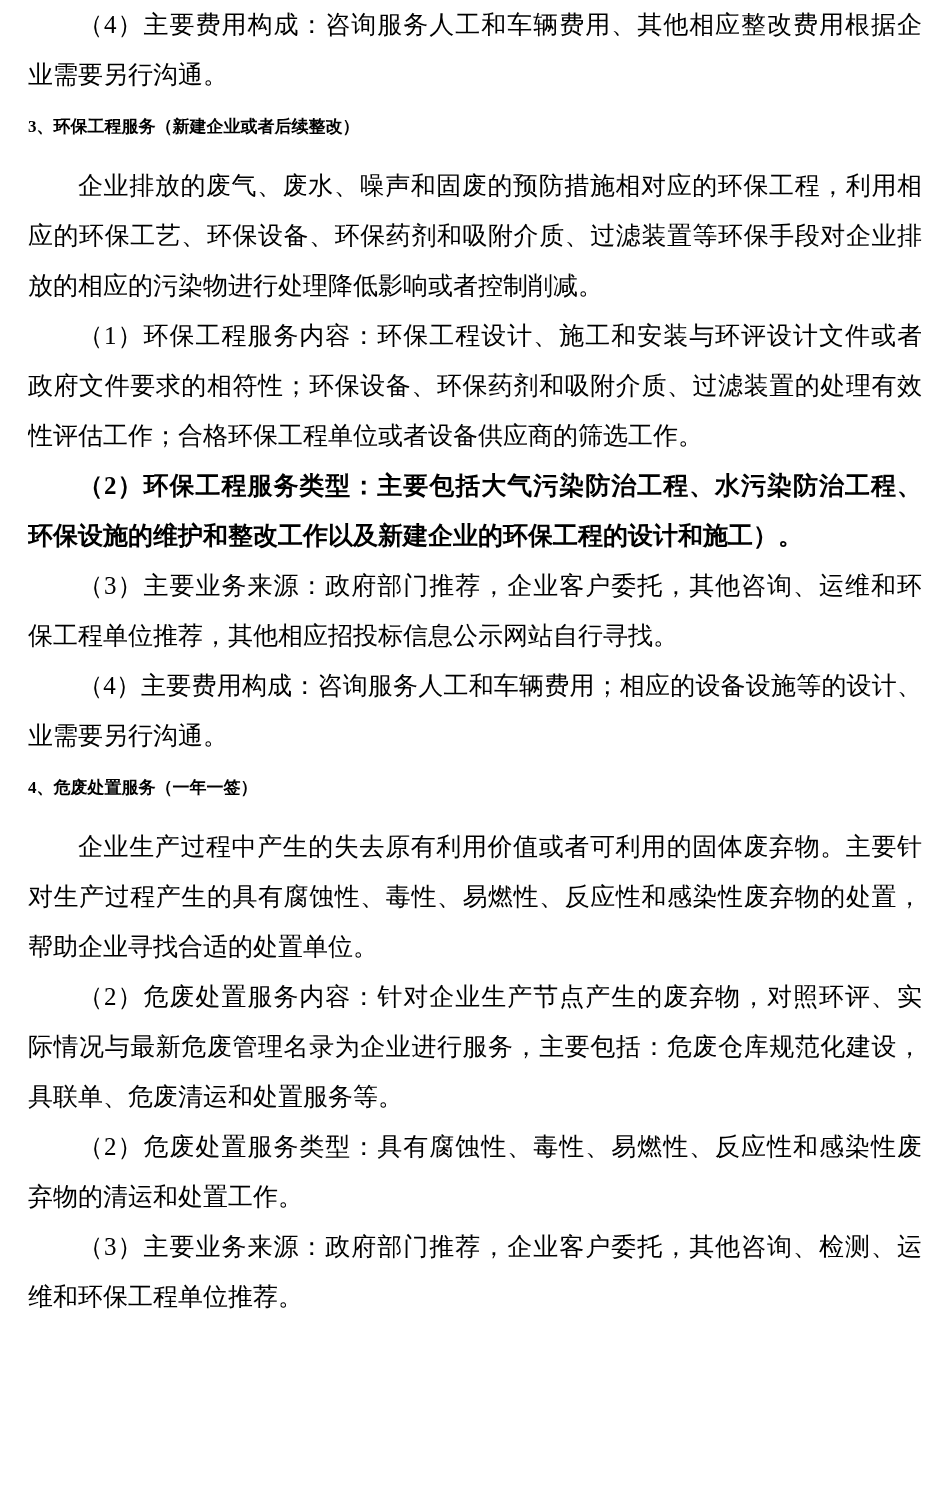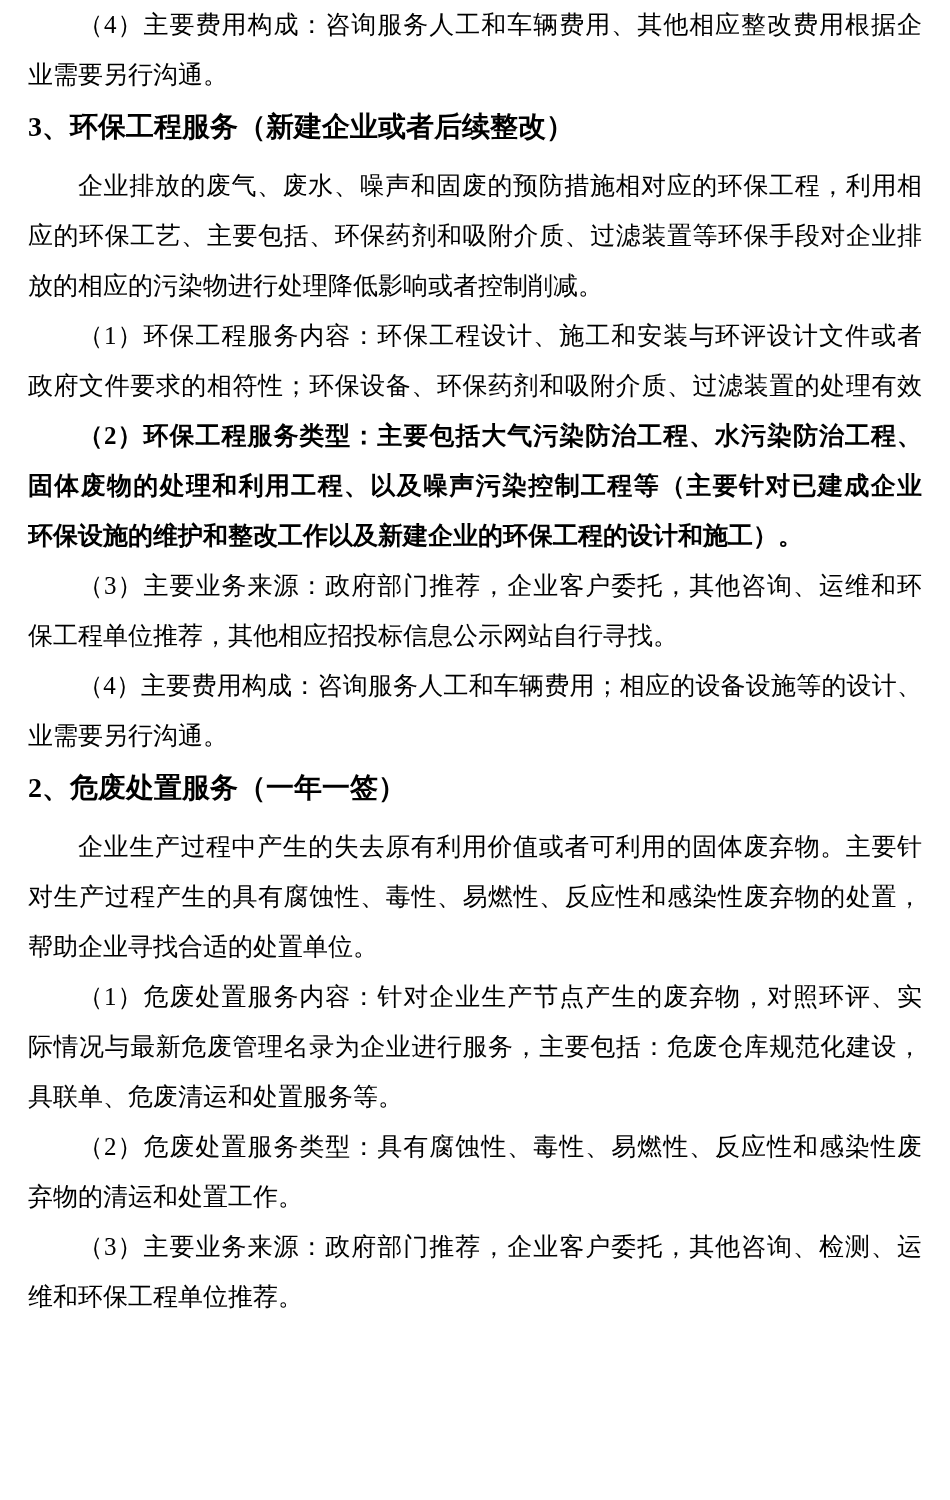--- a/index.html
+++ b/index.html
@@ -30,78 +30,78 @@
     text-align: justify;
     text-align-last: justify;
     color: #000000;
   }
   .ln.first { text-indent: 2em; }
   .ln.end { text-align-last: left; }
   .block.bold .ln { font-weight: bold; }
   .block.heading { margin: 2px 0 9px 0; }
   .block.heading .ln {
     font-weight: bold;
-    font-size: 28px;
+    font-size: 17px;
     text-align: center;
     text-align-last: left;
   }
 </style>
 </head>
 <body>
 
 <div class="page">
 
   <div class="block">
     <div class="ln first">（4）主要费用构成：咨询服务人工和车辆费用、其他相应整改费用根据企</div>
     <div class="ln end">业需要另行沟通。</div>
   </div>
 
   <div class="block heading">
     <div class="ln end">3、环保工程服务（新建企业或者后续整改）</div>
   </div>
 
   <div class="block">
     <div class="ln first">企业排放的废气、废水、噪声和固废的预防措施相对应的环保工程，利用相</div>
-    <div class="ln">应的环保工艺、主要包括、环保药剂和吸附介质、过滤装置等环保手段对企业排</div>
+    <div class="ln">应的环保工艺、环保设备、环保药剂和吸附介质、过滤装置等环保手段对企业排</div>
     <div class="ln end">放的相应的污染物进行处理降低影响或者控制削减。</div>
   </div>
 
   <div class="block">
     <div class="ln first">（1）环保工程服务内容：环保工程设计、施工和安装与环评设计文件或者</div>
     <div class="ln">政府文件要求的相符性；环保设备、环保药剂和吸附介质、过滤装置的处理有效</div>
+    <div class="ln end">性评估工作；合格环保工程单位或者设备供应商的筛选工作。</div>
   </div>
 
   <div class="block bold">
     <div class="ln first">（2）环保工程服务类型：主要包括大气污染防治工程、水污染防治工程、</div>
-    <div class="ln">固体废物的处理和利用工程、以及噪声污染控制工程等（主要针对已建成企业</div>
     <div class="ln end">环保设施的维护和整改工作以及新建企业的环保工程的设计和施工）。</div>
   </div>
 
   <div class="block">
     <div class="ln first">（3）主要业务来源：政府部门推荐，企业客户委托，其他咨询、运维和环</div>
     <div class="ln end">保工程单位推荐，其他相应招投标信息公示网站自行寻找。</div>
   </div>
 
   <div class="block">
     <div class="ln first">（4）主要费用构成：咨询服务人工和车辆费用；相应的设备设施等的设计、</div>
     <div class="ln end">业需要另行沟通。</div>
   </div>
 
   <div class="block heading">
-    <div class="ln end">2、危废处置服务（一年一签）</div>
+    <div class="ln end">4、危废处置服务（一年一签）</div>
   </div>
 
   <div class="block">
     <div class="ln first">企业生产过程中产生的失去原有利用价值或者可利用的固体废弃物。主要针</div>
     <div class="ln">对生产过程产生的具有腐蚀性、毒性、易燃性、反应性和感染性废弃物的处置，</div>
     <div class="ln end">帮助企业寻找合适的处置单位。</div>
   </div>
 
   <div class="block">
-    <div class="ln first">（1）危废处置服务内容：针对企业生产节点产生的废弃物，对照环评、实</div>
+    <div class="ln first">（2）危废处置服务内容：针对企业生产节点产生的废弃物，对照环评、实</div>
     <div class="ln">际情况与最新危废管理名录为企业进行服务，主要包括：危废仓库规范化建设，</div>
     <div class="ln end">具联单、危废清运和处置服务等。</div>
   </div>
 
   <div class="block">
     <div class="ln first">（2）危废处置服务类型：具有腐蚀性、毒性、易燃性、反应性和感染性废</div>
     <div class="ln end">弃物的清运和处置工作。</div>
   </div>
 
   <div class="block">

